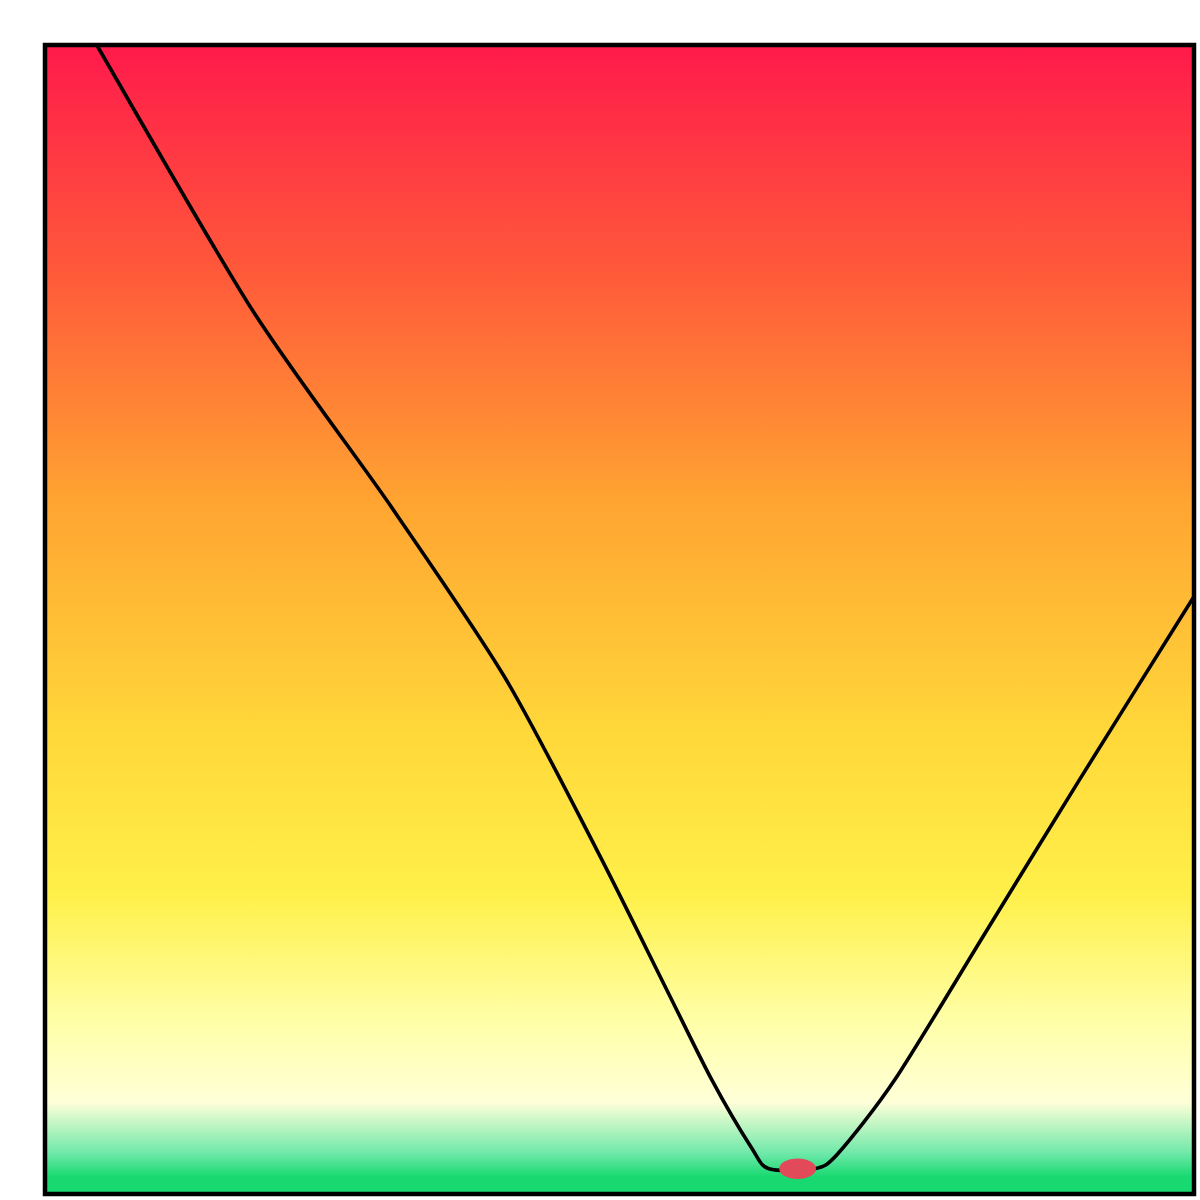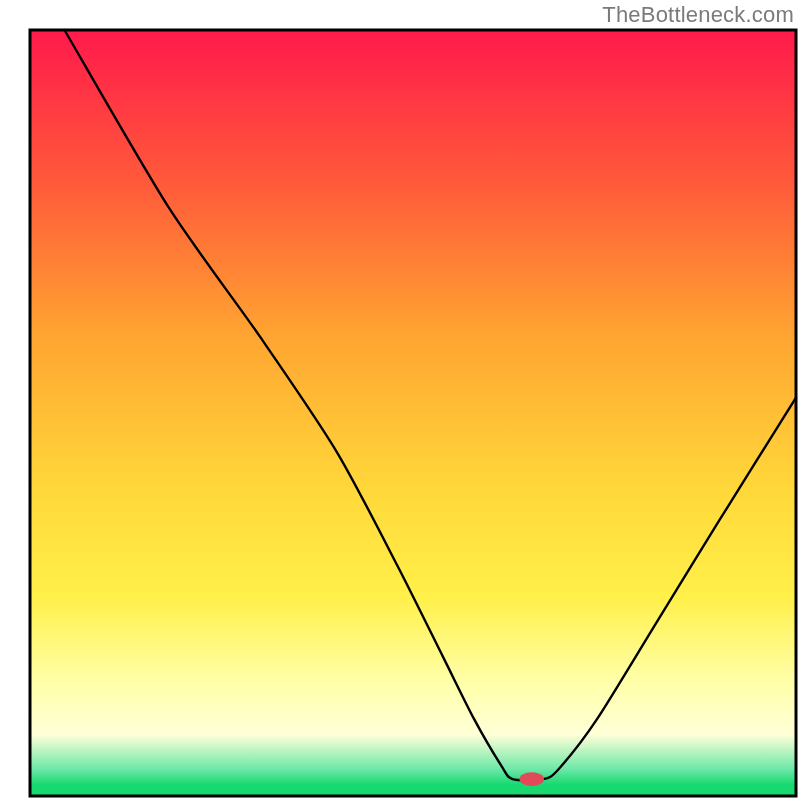--- a/index.html
+++ b/index.html
@@ -25,21 +25,20 @@
     letter-spacing: 0.2px;
   }
   svg {
     display: block;
   }
 </style>
 </head>
 <body>
 
 <div class="container">
-  <div class="watermark">TheBottleneck.com</div>
   <svg id="chart-svg" width="800" height="800">
     <defs>
       <linearGradient id="bg-grad" x1="0" y1="0" x2="0" y2="1">
           <stop offset="0%" stop-color="#ff1a4b"></stop>
           <stop offset="20%" stop-color="#ff5a3a"></stop>
           <stop offset="40%" stop-color="#ffa531"></stop>
           <stop offset="60%" stop-color="#ffd83a"></stop>
           <stop offset="74%" stop-color="#fff04a"></stop>
           <stop offset="85%" stop-color="#ffffa8"></stop>
           <stop offset="92%" stop-color="#ffffd8"></stop>

